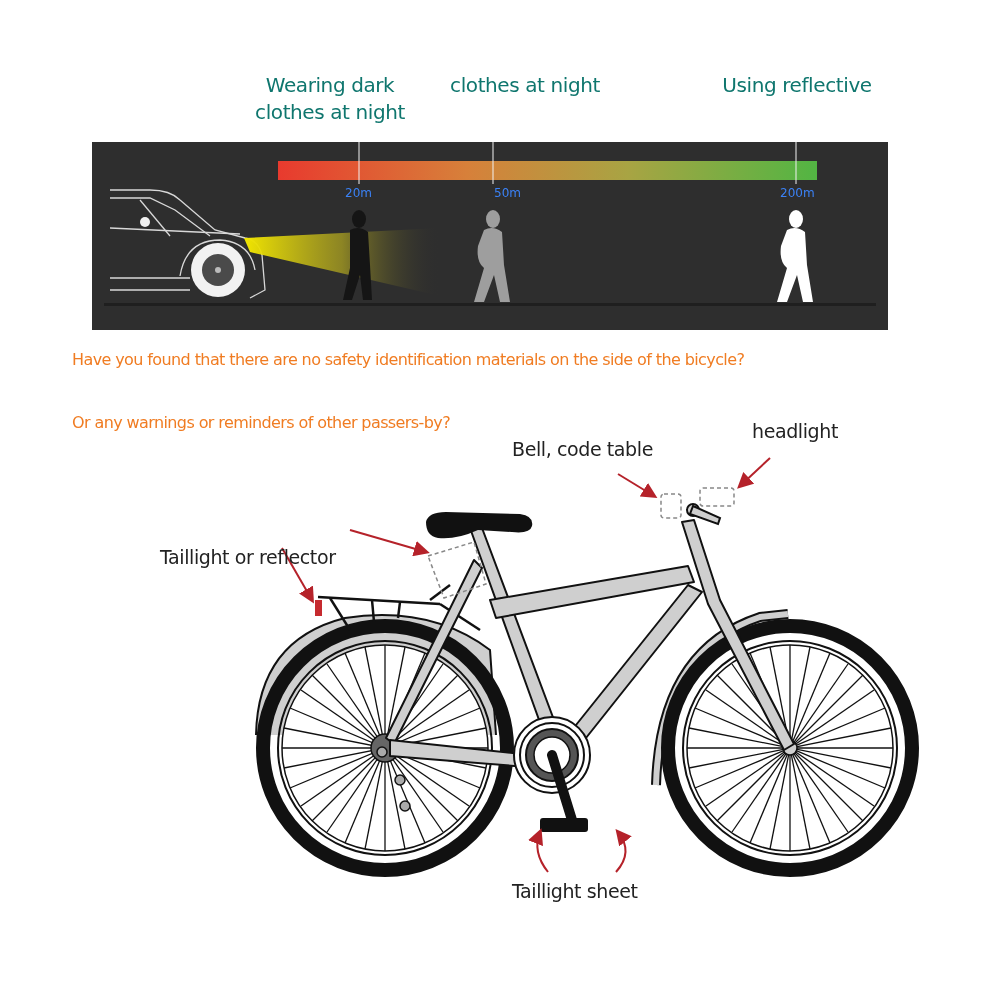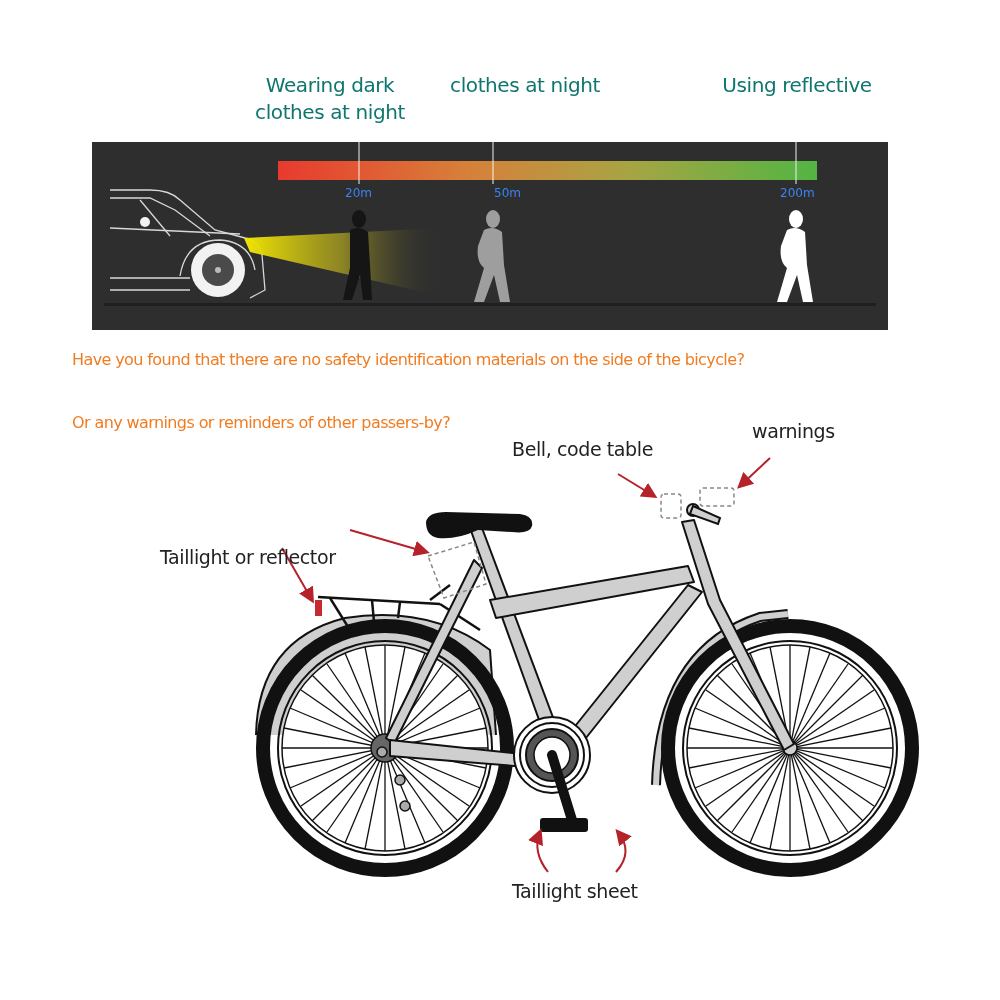--- a/index.html
+++ b/index.html
@@ -205,16 +205,16 @@
   </g>
 </svg>
 
 <div class="abs dist-label" style="left:345px; top:186px;">20m</div>
 <div class="abs dist-label" style="left:494px; top:186px;">50m</div>
 <div class="abs dist-label" style="left:780px; top:186px;">200m</div>
 
 <div class="abs question" style="top:345px;">Have you found that there are no safety identification materials on the side of the bicycle?</div>
 <div class="abs question" style="top:375px;margin-top:33px;">Or any warnings or reminders of other passers-by?</div>
 
-<div class="abs part-label" style="left:752px; top:420px;">warnings</div>
+<div class="abs part-label" style="left:752px; top:420px;">headlight</div>
 <div class="abs part-label" style="left:512px; top:438px;">Bell, code table</div>
 <div class="abs part-label" style="left:160px; top:513px;margin-top:33px;">Taillight or reflector</div>
 <div class="abs part-label" style="left:512px; top:880px;">Taillight sheet</div>
 
 </body></html>

